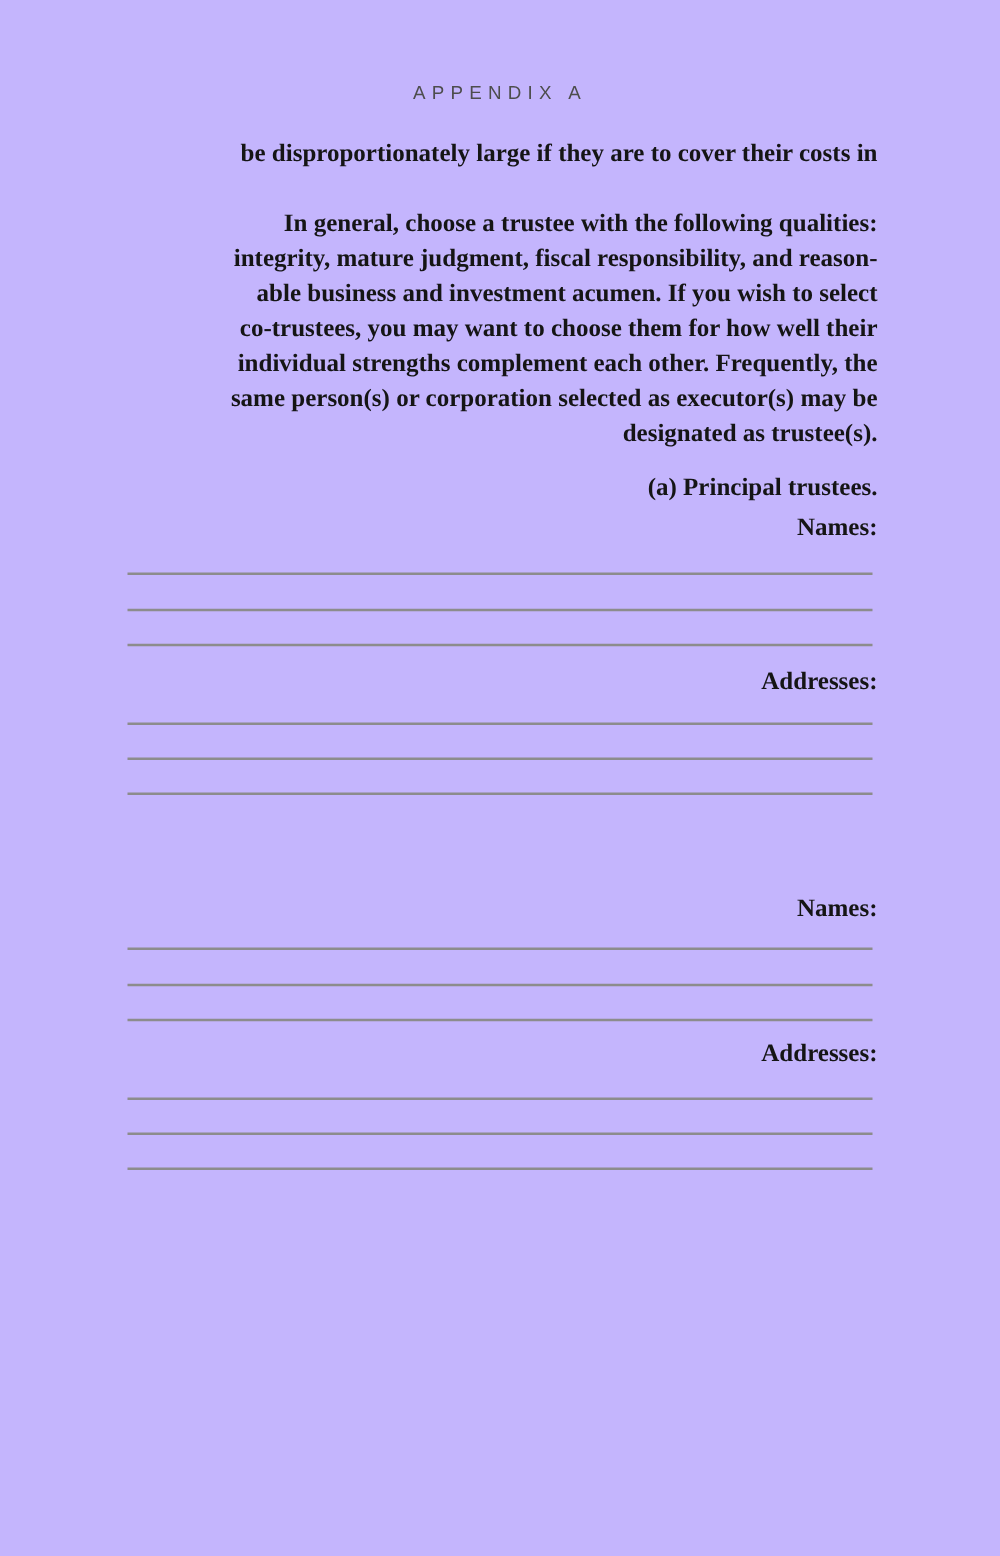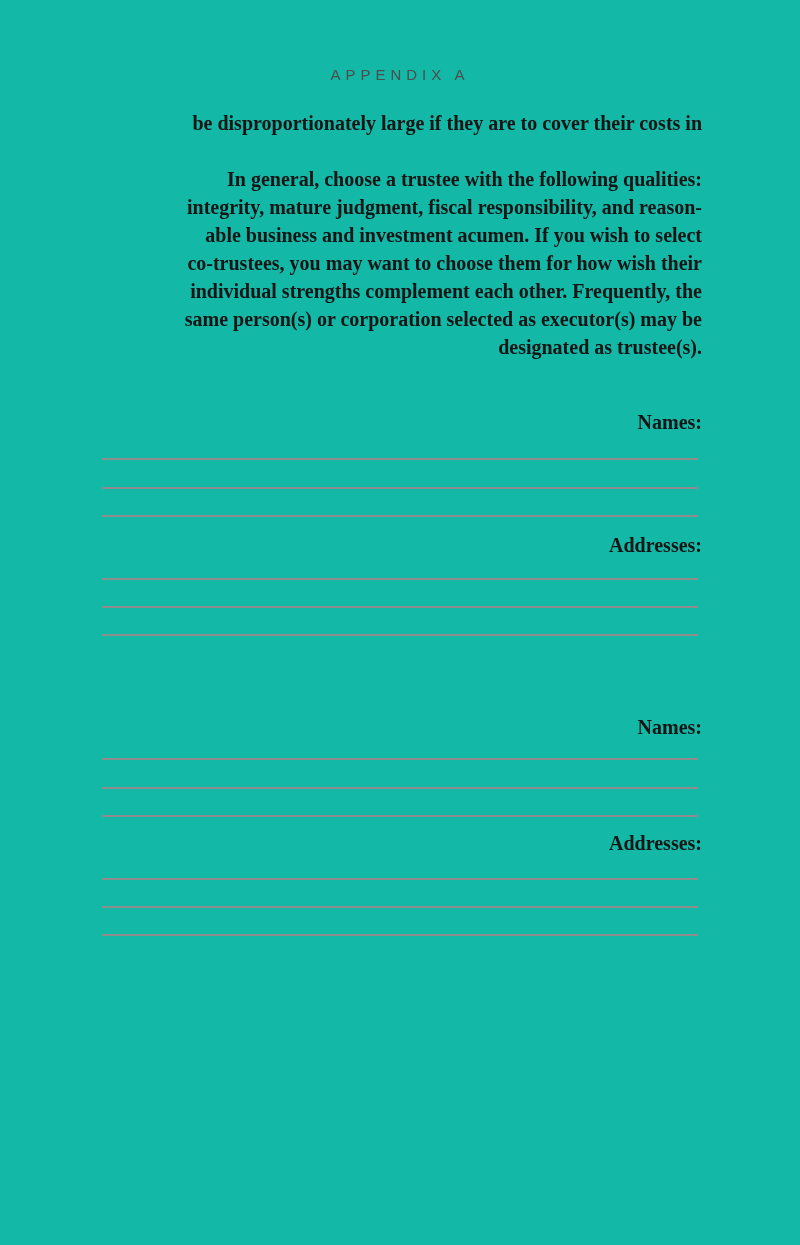--- a/index.html
+++ b/index.html
@@ -4,21 +4,21 @@
 <style>
   html, body {
     margin: 0;
     padding: 0;
     background: #ffffff;
   }
   .page {
     position: relative;
     width: 800px;
     height: 1245px;
-    background: #14b8a6;
+    background: #c4b5fd;
     overflow: hidden;
     font-family: "Liberation Serif", "DejaVu Serif", serif;
     color: var(--text-color, #151515);
   }
   .running-head {
     position: absolute;
     top: 66px;
     left: 0;
     width: 100%;
     text-align: center;
@@ -55,26 +55,27 @@
   <div class="running-head">APPENDIX A</div>
 
   <div class="block" style="top:109px;">
     <span class="line">be disproportionately large if they are to cover their costs in</span>
   </div>
 
   <div class="block" style="top:165px;">
     <span class="line indent">In general, choose a trustee with the following qualities:</span>
     <span class="line">integrity, mature judgment, fiscal responsibility, and reason-</span>
     <span class="line">able business and investment acumen. If you wish to select</span>
-    <span class="line">co-trustees, you may want to choose them for how wish their</span>
+    <span class="line">co-trustees, you may want to choose them for how well their</span>
     <span class="line">individual strengths complement each other. Frequently, the</span>
     <span class="line">same person(s) or corporation selected as executor(s) may be</span>
     <span class="line">designated as trustee(s).</span>
   </div>
 
+  <div class="block" style="top:376px;">(a) Principal trustees.</div>
 
   <div class="block" style="top:408px;">Names:</div>
   <div class="rule" style="top:458px;"></div>
   <div class="rule" style="top:487px;"></div>
   <div class="rule" style="top:515px;"></div>
 
   <div class="block" style="top:531px;">Addresses:</div>
   <div class="rule" style="top:578px;"></div>
   <div class="rule" style="top:606px;"></div>
   <div class="rule" style="top:634px;"></div>

